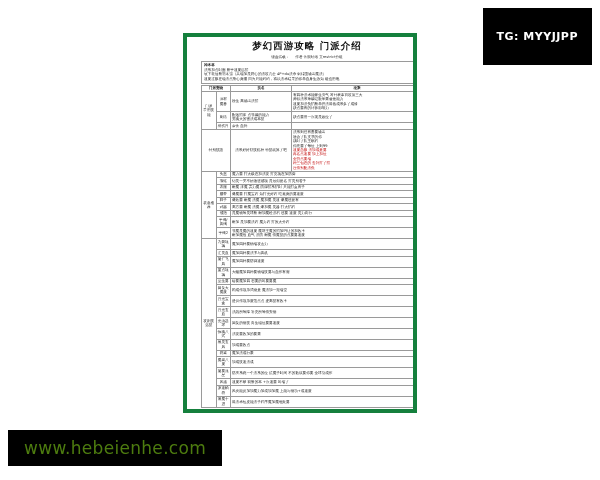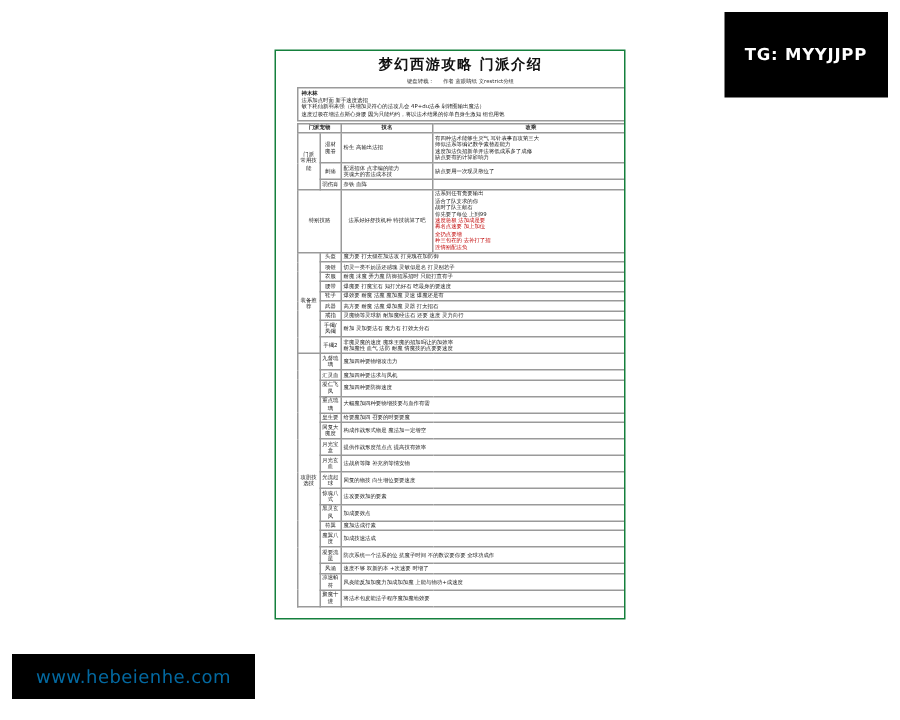--- a/index.html
+++ b/index.html
@@ -12,31 +12,31 @@
   }
   .tg-badge{
     position:absolute;top:8px;right:8px;
     background:#000;color:#fff;
     font-size:11px;font-weight:bold;
     padding:22px 14px;
     letter-spacing:.5px;
   }
   .wm{
     position:absolute;left:8px;bottom:14px;
-    background:#000;color:#0369a1;
-    font-size:12px;
+    background:#000;color:#4d7c0f;
+    font-size:17px;
     padding:8px 16px;
     letter-spacing:.3px;
   }
   .sheet{
     position:absolute;
     left:183px;top:33px;
     width:234px;height:380px;
     background:#fff;
-    border:1px solid #15803d;
+    border:4px solid #15803d;
     box-sizing:border-box;
     overflow:hidden;
     padding-left:14px;
   }
   .title{
     text-align:center;
     font-family:"DejaVu Sans","Liberation Sans",sans-serif;
     font-size:9.5px;
     font-weight:bold;
     color:#111;

